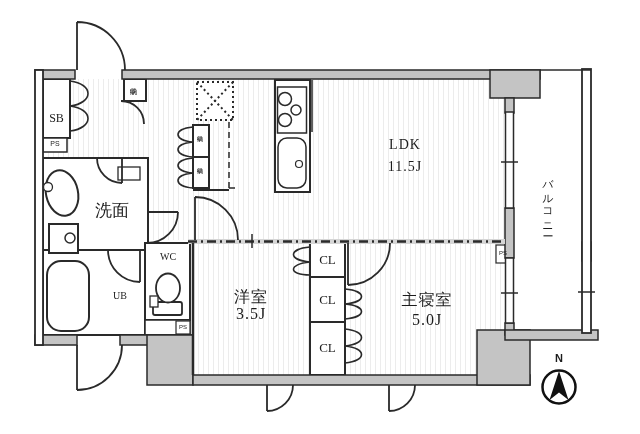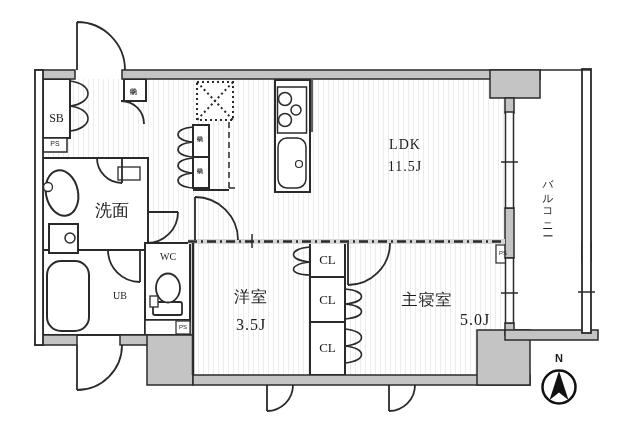--- a/index.html
+++ b/index.html
@@ -141,24 +141,24 @@
     <g>
       <circle cx="559" cy="387" r="16.5" fill="#ffffff" stroke="#111111" stroke-width="2.5"></circle>
       <path d="M559,371 L549.5,400 L559,392.5 L568.5,400 Z" fill="#111111" stroke="none"></path>
     </g>
   </svg>
 
   <div class="label big ctr" style="left:355px;top:137px;width:100px;">LDK</div>
   <div class="label big ctr" style="left:355px;top:159px;width:100px;">11.5J</div>
 
   <div class="label room ctr" style="left:201px;top:287px;width:100px;">洋室</div>
-  <div class="label room ctr" style="left:201px;top:316px;width:100px;">3.5J</div>
+  <div class="label room ctr" style="left:201px;top:305px;width:100px;">3.5J</div>
 
   <div class="label room ctr" style="left:377px;top:290px;width:100px;">主寝室</div>
-  <div class="label room ctr" style="left:377px;top:311px;width:100px;margin-left:48px;">5.0J</div>
+  <div class="label room ctr" style="left:377px;top:311px;width:100px;">5.0J</div>
 
   <div class="label ctr" style="left:82px;top:199px;width:60px;font-size:17px;">洗面</div>
   <div class="label ctr" style="left:100px;top:290px;width:40px;font-size:10px;">UB</div>
   <div class="label small ctr" style="left:150px;top:251px;width:36px;">WC</div>
   <div class="label ctr" style="left:43px;top:111px;width:27px;font-size:12px;">SB</div>
 
   <div class="label tiny ctr" style="left:43px;top:140px;width:24px;">PS</div>
   <div class="label tiny ctr" style="left:176px;top:324px;width:14px;font-size:6px;">PS</div>
   <div class="label tiny ctr" style="left:496px;top:250px;width:14px;font-size:6px;">PS</div>
 

